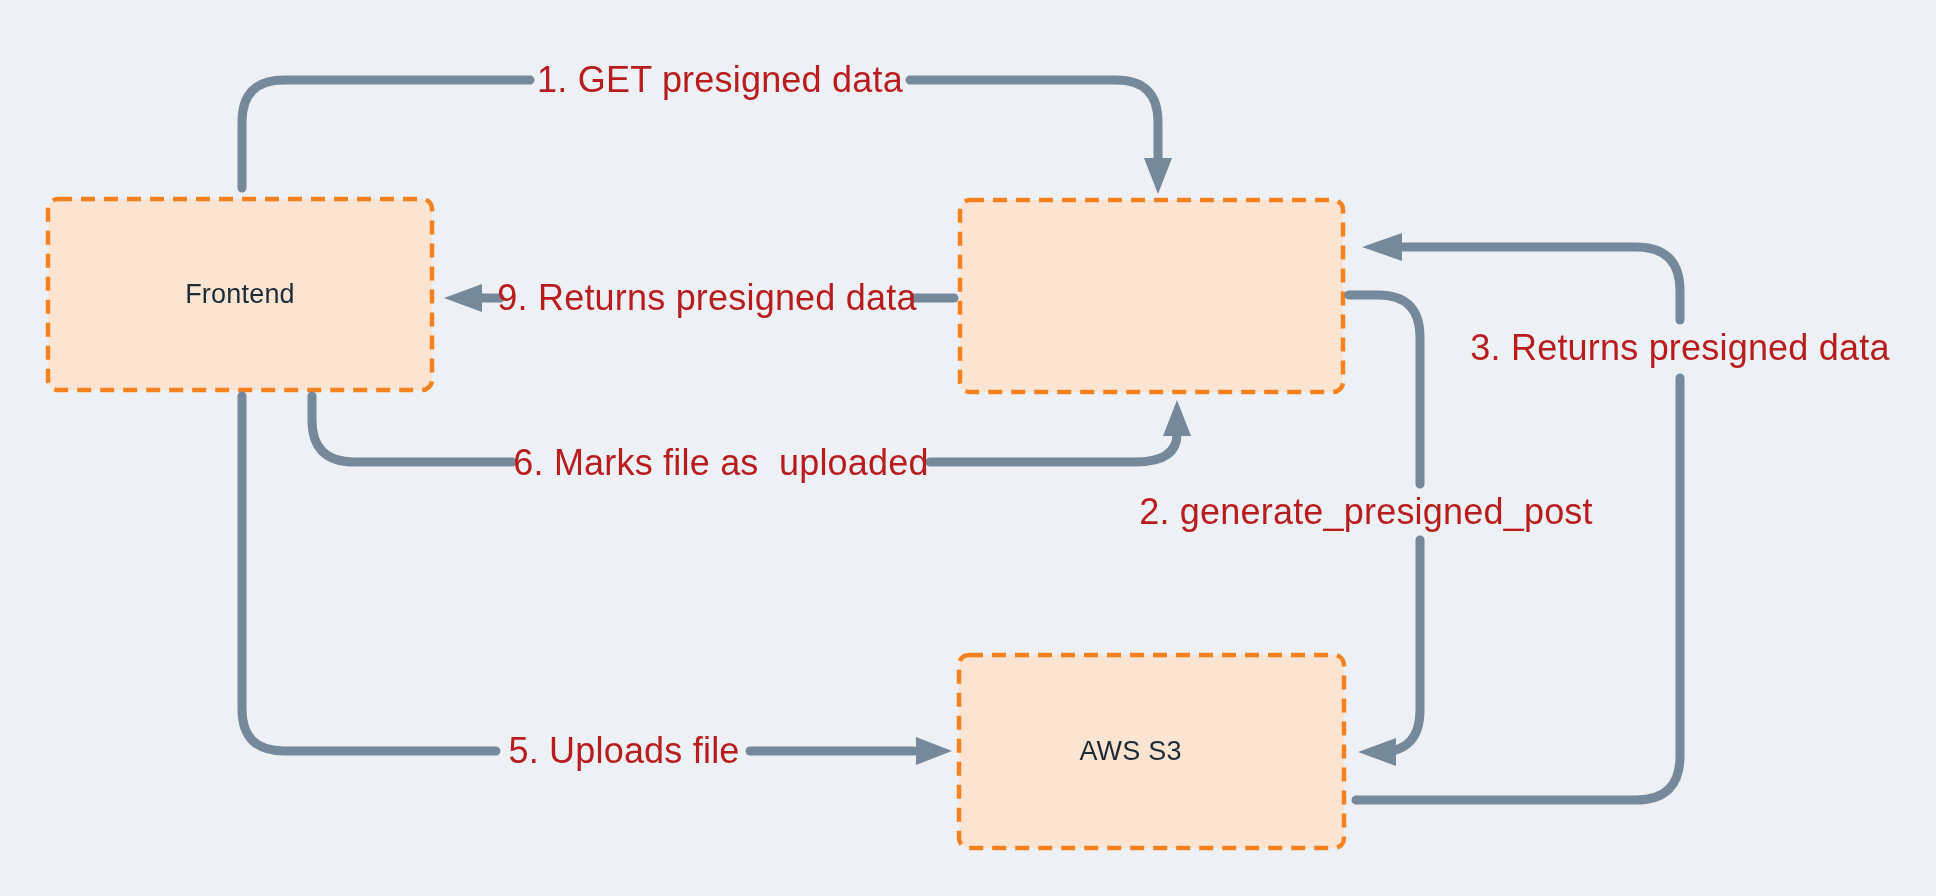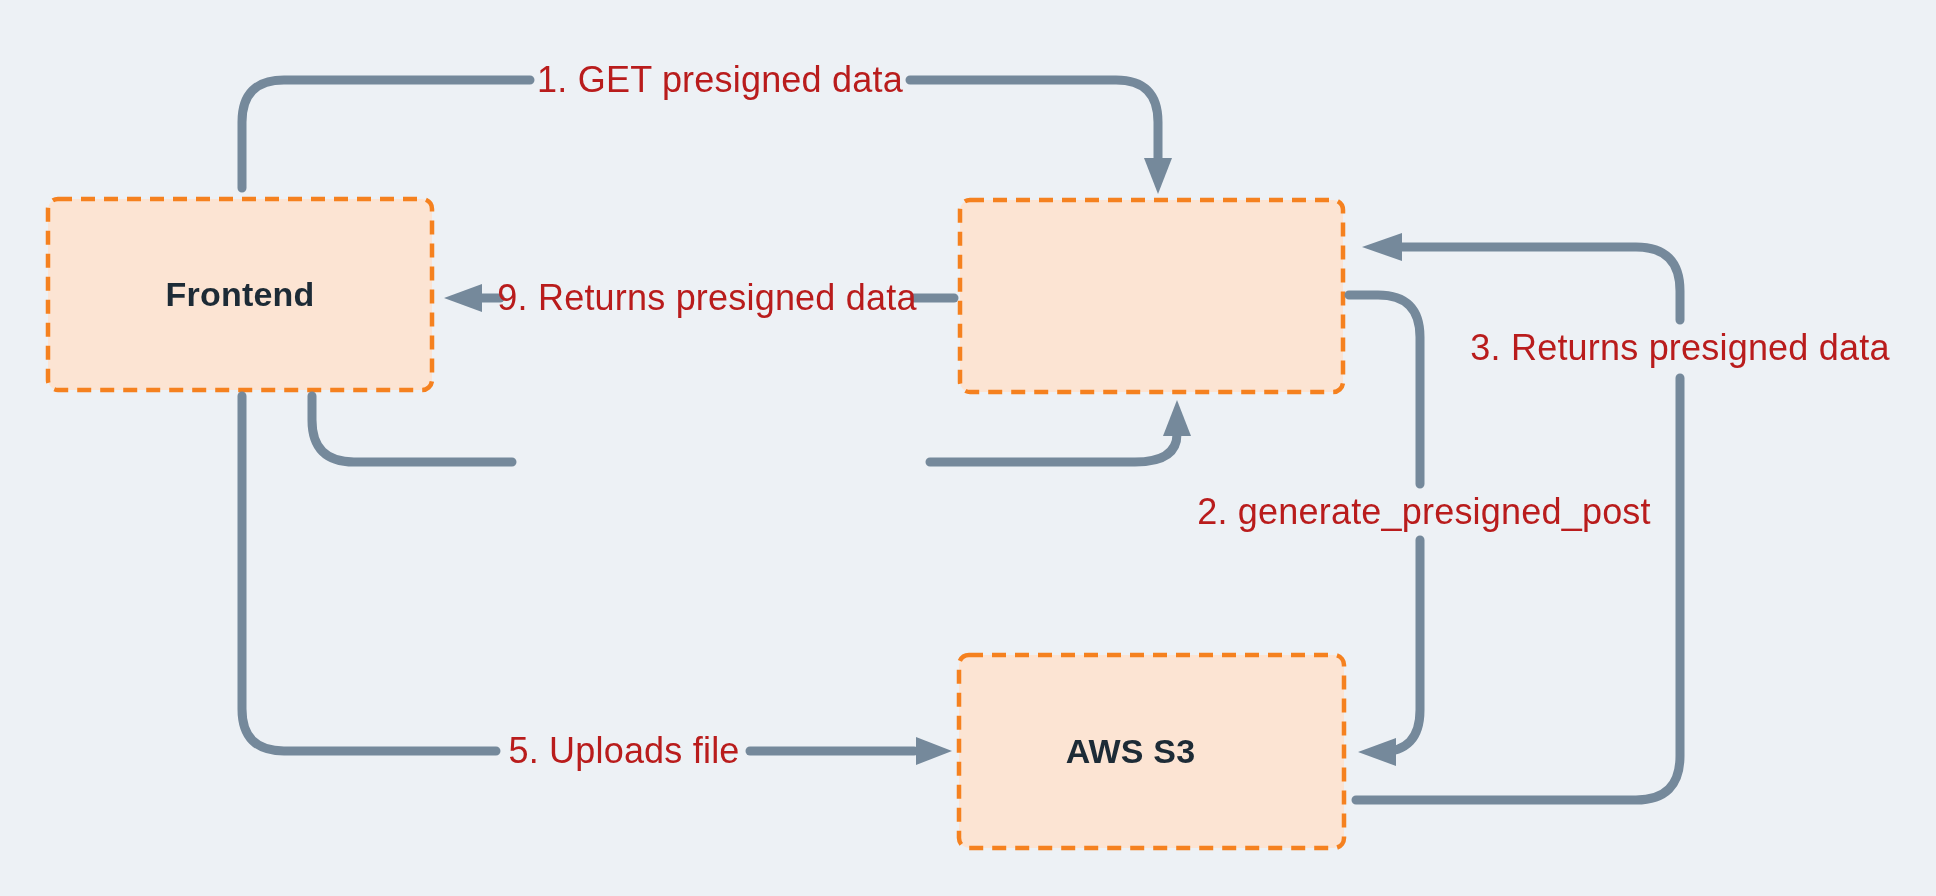--- a/index.html
+++ b/index.html
@@ -36,24 +36,23 @@
     fill: #fce4d3;
     stroke: #f5811f;
     stroke-width: 4.5;
     stroke-dasharray: 14 9;
   }
   .node-label {
     position: absolute;
     display: flex;
     align-items: center;
     justify-content: center;
-    font-size: 34px;
+    font-size: 27px;
     color: #1d2b36;
     letter-spacing: 0.2px;
-    font-weight: bold;
   }
   .edge-label {
     position: absolute;
     transform: translate(-50%, -50%);
     white-space: pre;
     font-size: 36px;
     color: #b91c1c;
     letter-spacing: 0.2px;
   }
 </style>
@@ -94,18 +93,19 @@
   </svg>
 
   <div class="node-label" style="left:48px; top:199px; width:384px; height:191px;">
     <span>Frontend</span>
   </div>
   <div class="node-label" style="left:938px; top:655px; width:385px; height:193px;">
     <span>AWS S3</span>
   </div>
 
   <div class="edge-label" style="left:720px; top:80px;">1. GET presigned data</div>
-  <div class="edge-label" style="left:1424px; top:512px;">2. generate_presigned_post</div>
+  <div class="edge-label" style="left:1366px; top:512px;">2. generate_presigned_post</div>
   <div class="edge-label" style="left:1680px; top:348px;text-align:center;">3. Returns presigned data</div>
   <div class="edge-label" style="left:707px; top:298px;">9. Returns presigned data</div>
   <div class="edge-label" style="left:624px; top:751px;">5. Uploads file</div>
+  <div class="edge-label" style="left:721px; top:463px;">6. Marks file as  uploaded</div>
 
 </div>
 
 </body></html>

